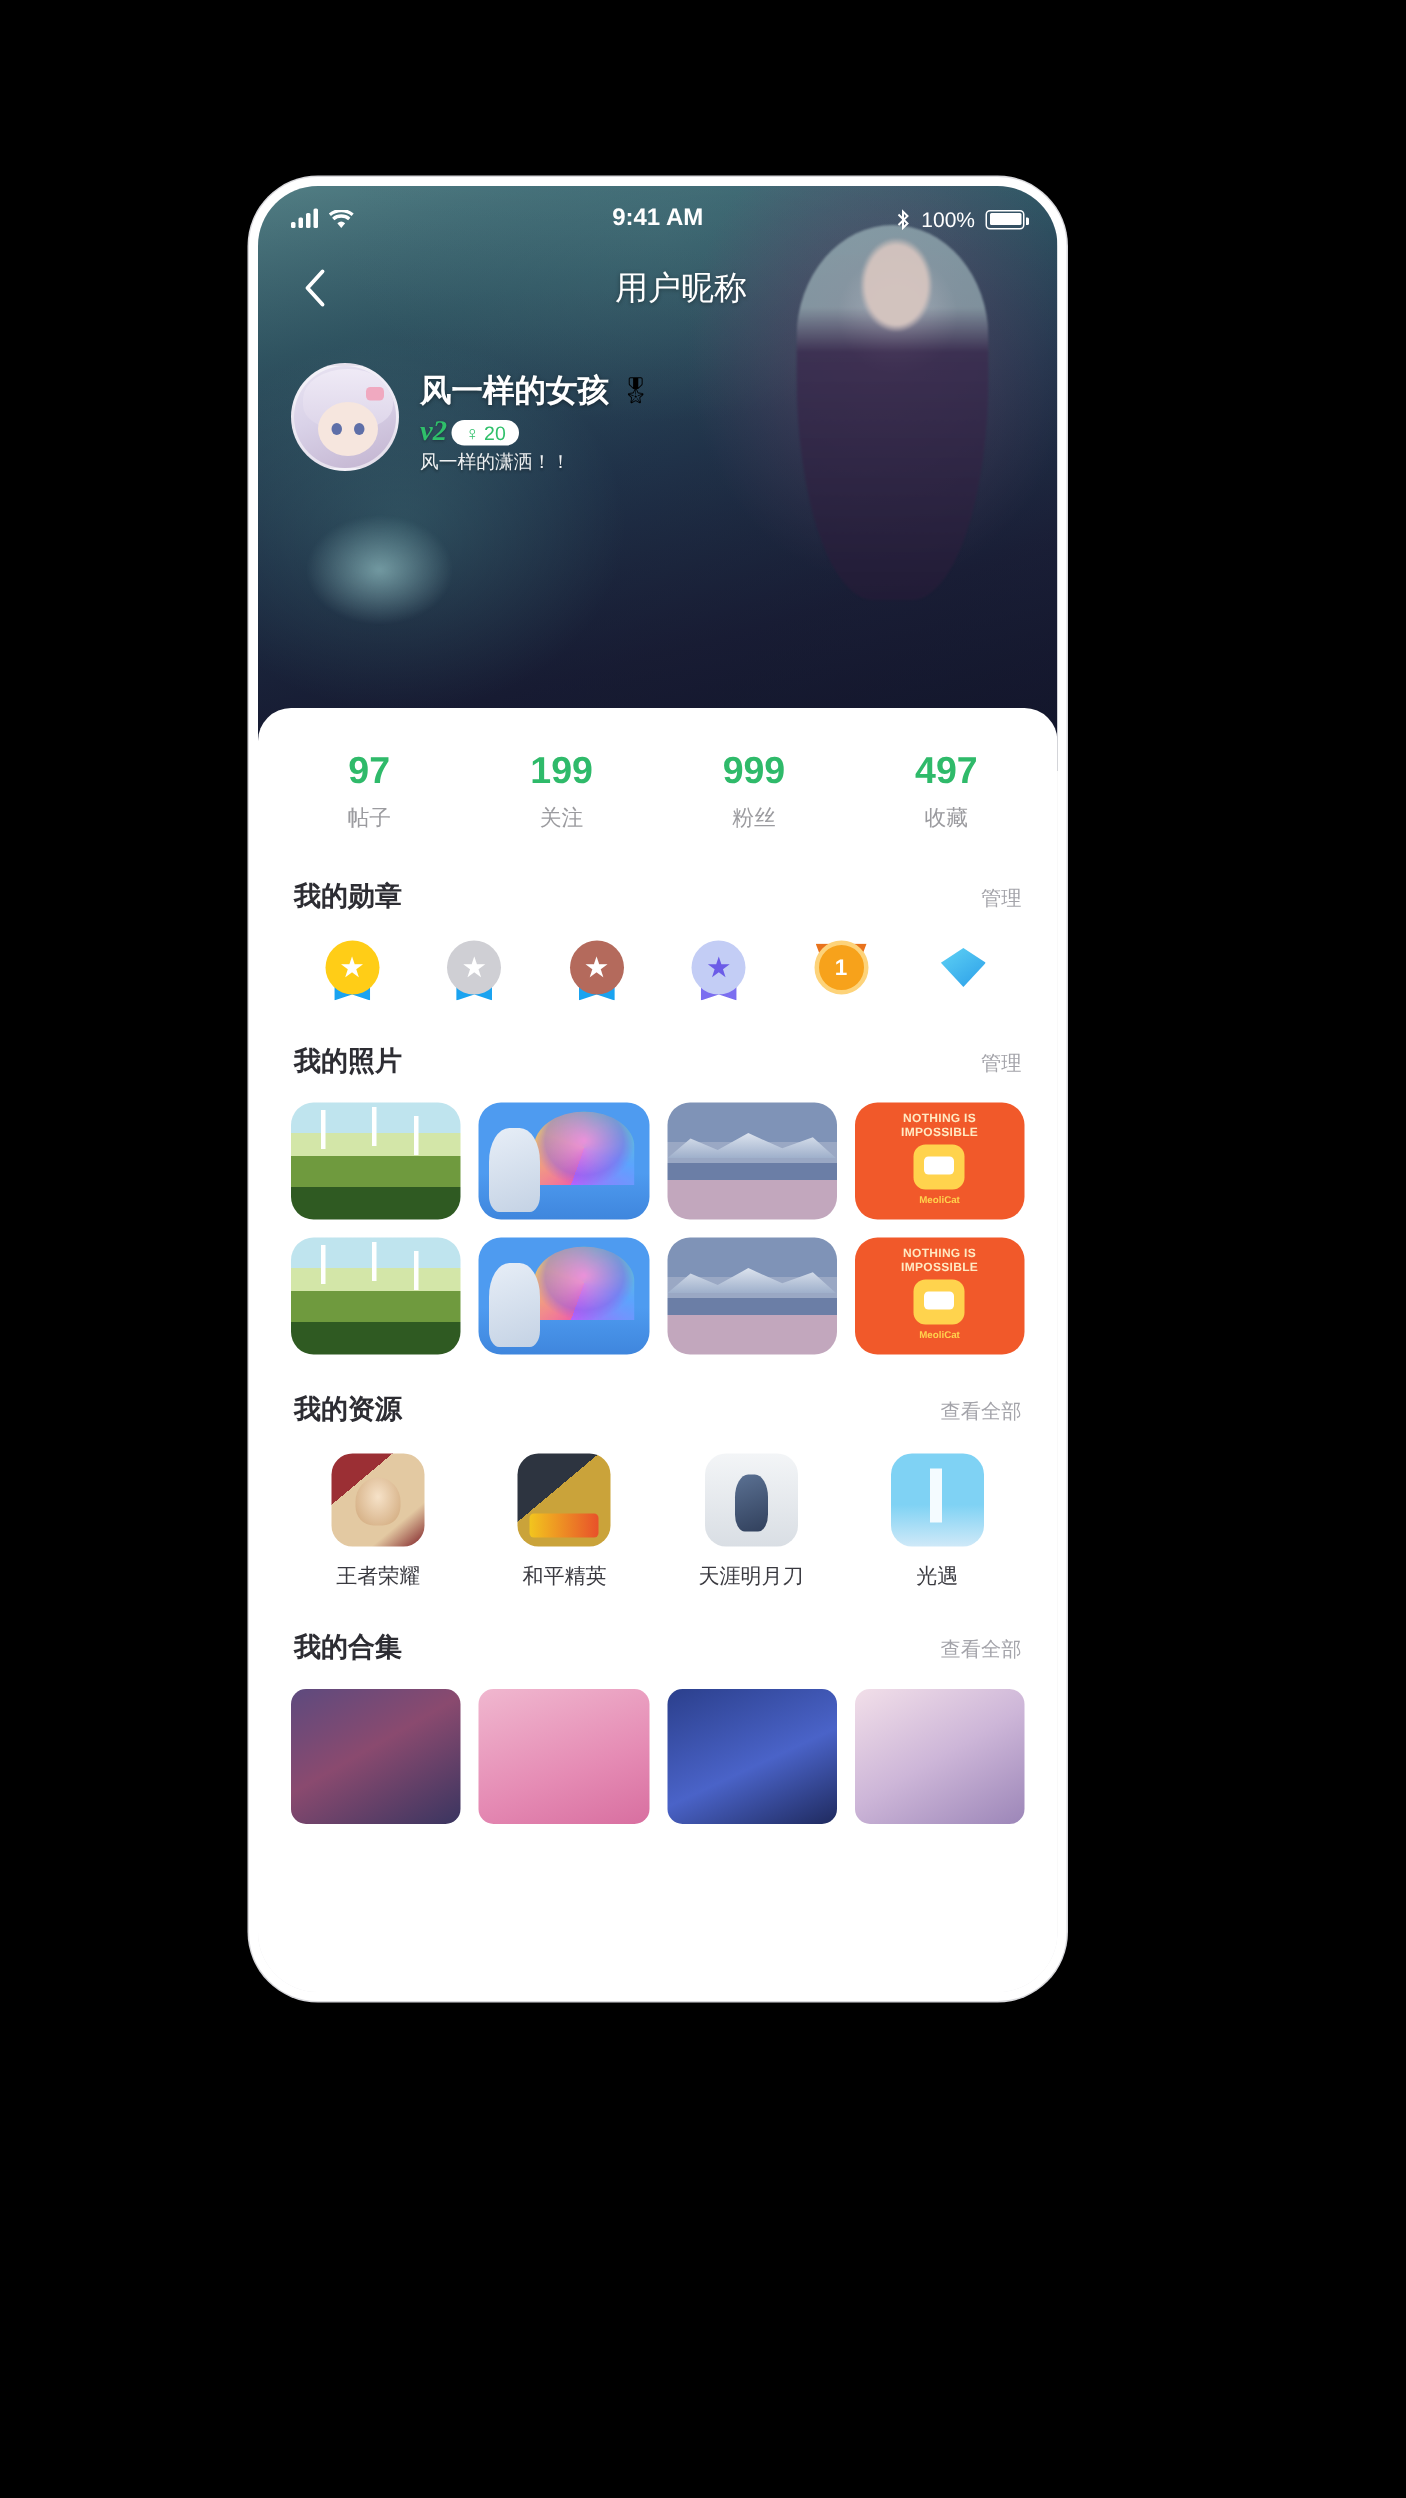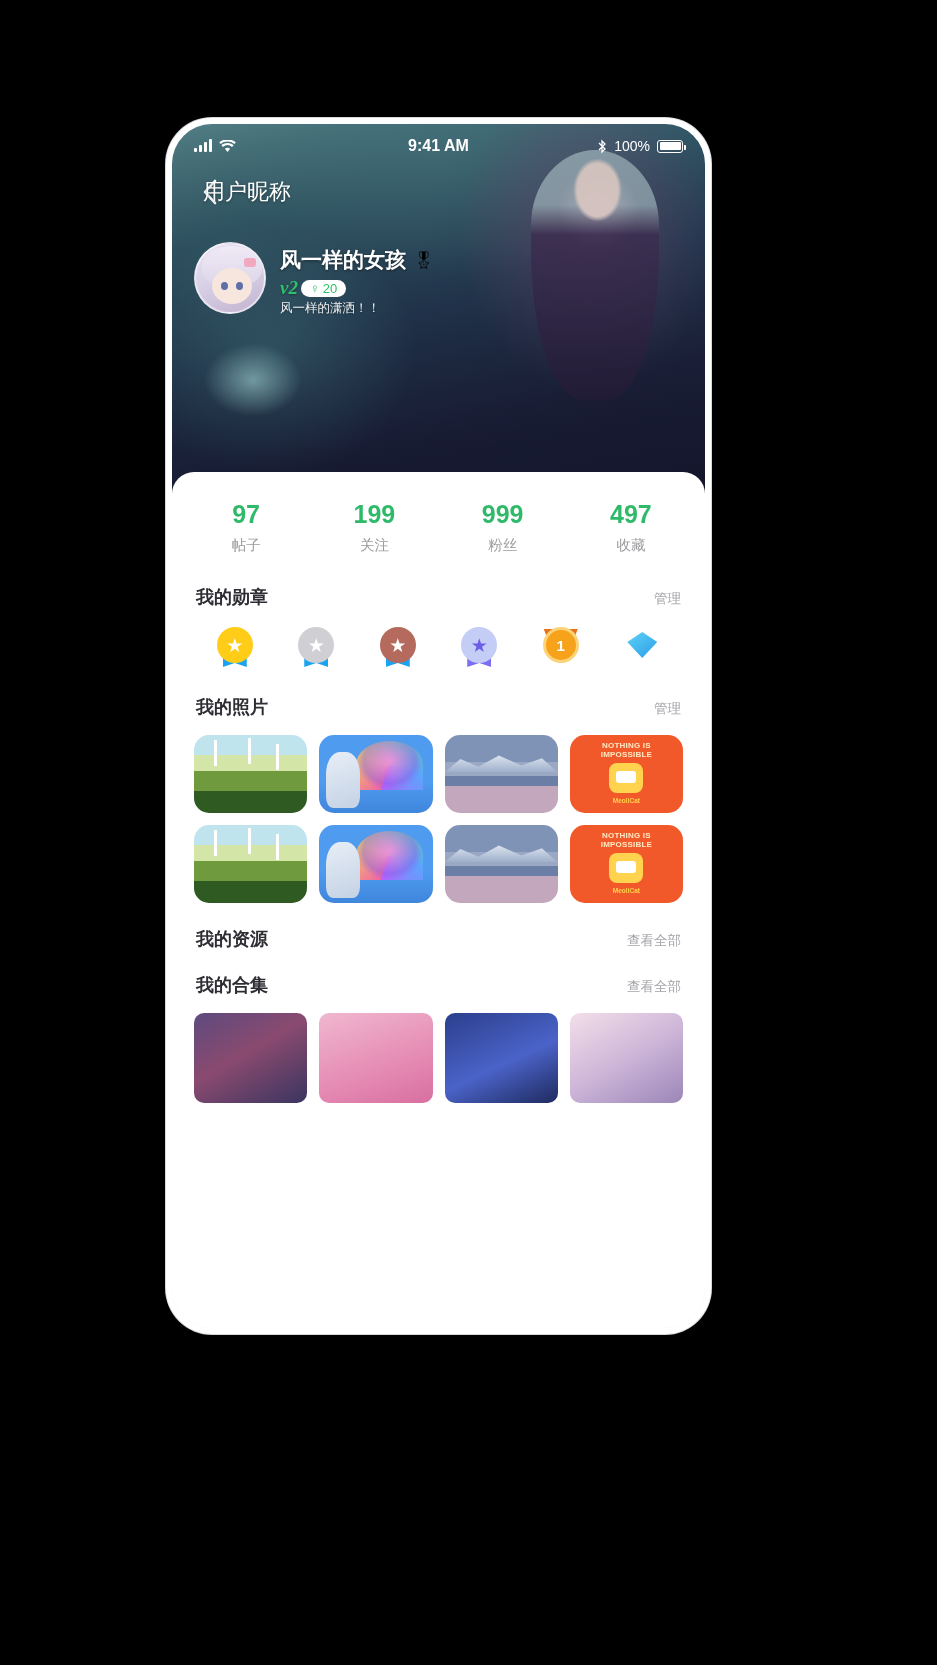--- a/index.html
+++ b/index.html
@@ -57,21 +57,21 @@
   .bars i:nth-child(3){height:10px}.bars i:nth-child(4){height:13px}
   .sb-time{ position:absolute; left:0; right:0; text-align:center; font-size:16px; font-weight:600; }
   .battery{ width:26px; height:13px; border:1.6px solid #fff; border-radius:3px; position:relative; }
   .battery:before{content:"";position:absolute;left:1.5px;top:1.5px;bottom:1.5px;right:1.5px;background:#fff;border-radius:1px;}
   .battery:after{content:"";position:absolute;right:-4px;top:4px;width:2px;height:5px;background:#fff;border-radius:0 1px 1px 0;}
 
   
   #nav-bar{ position:relative; z-index:5; height:56px; display:flex; align-items:center; padding:0 20px; }
   #back-btn{ width:34px; height:34px; display:flex; align-items:center; justify-content:center; cursor:pointer; }
   #back-btn svg{ display:block; }
-  #nav-title{ position:absolute; left:0; right:0; color:#fff; font-size:22px; font-weight:500;
+  #nav-title{ position:absolute; left:0; right:0; text-align:center; color:#fff; font-size:22px; font-weight:500;
               text-shadow:0 1px 3px rgba(0,0,0,.4); pointer-events:none;padding-left:31px; }
 
   
   #profile{ position:relative; z-index:5; display:flex; padding:22px 0 0 22px; }
   #avatar{
     width:72px; height:72px; border-radius:50%; flex:none; overflow:hidden;
     border:2px solid rgba(255,255,255,.55);
     background:linear-gradient(160deg,#e9e4f2 0%,#d9d2e8 45%,#c2b3cf 100%);
     position:relative;
   }
@@ -358,20 +358,38 @@
           <div class="ct-b"></div>
           <div class="ct-n">MeoliCat</div>
         </div>
       </div>
     </div>
 
     <div class="sec-head" style="padding-top:20px">
       <span class="sec-title">我的资源</span>
       <span class="sec-action">查看全部</span>
     </div>
+    <div id="resources">
+      <div class="res">
+        <div class="res-ico ri-1"></div>
+        <div class="res-name">王者荣耀</div>
+      </div>
+      <div class="res">
+        <div class="res-ico ri-2"></div>
+        <div class="res-name">和平精英</div>
+      </div>
+      <div class="res">
+        <div class="res-ico ri-3"></div>
+        <div class="res-name">天涯明月刀</div>
+      </div>
+      <div class="res">
+        <div class="res-ico ri-4"></div>
+        <div class="res-name">光遇</div>
+      </div>
+    </div>
 
     <div class="sec-head" style="padding-top:22px">
       <span class="sec-title">我的合集</span>
       <span class="sec-action">查看全部</span>
     </div>
     <div id="collections">
       <div class="col cl-1"></div>
       <div class="col cl-2"></div>
       <div class="col cl-3"></div>
       <div class="col cl-4"></div>

